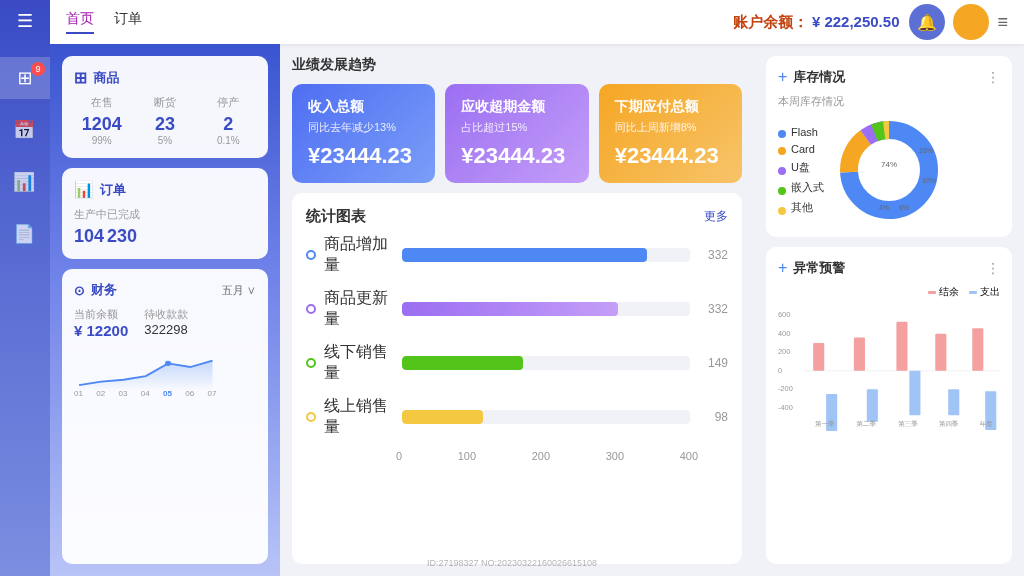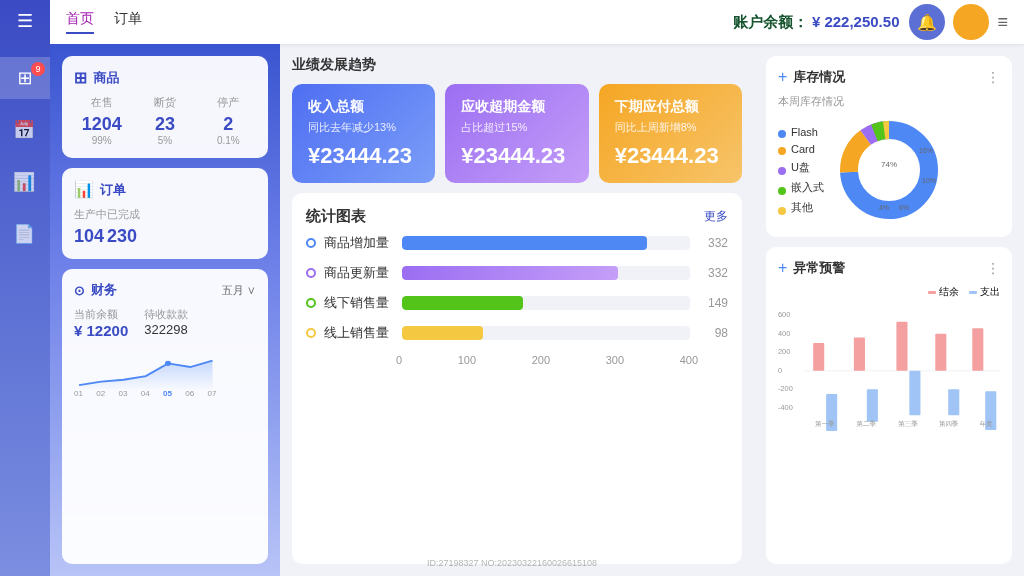--- a/index.html
+++ b/index.html
@@ -76,21 +76,21 @@
       cursor: pointer;
       padding-bottom: 4px;
       font-weight: 500;
     }
     .header-tab.active {
       color: #a21caf;
       border-bottom: 2px solid #3a4bc4;
     }
     .header-right { display: flex; align-items: center; gap: 10px; font-size: 13px; color: #333; }
     .header-balance { font-size: 13px; color: #666; }
-    .header-balance span { color: #14532d; font-weight: bold; font-size: 15px; }
+    .header-balance span { color: #c2410c; font-weight: bold; font-size: 15px; }
     .header-icons { display: flex; align-items: center; gap: 8px; }
     .notif-btn {
       width: 36px; height: 36px;
       background: #5b6fd4;
       border-radius: 50%;
       display: flex; align-items: center; justify-content: center;
       color: white; font-size: 16px; cursor: pointer;
     }
     .avatar-btn {
       width: 36px; height: 36px;
@@ -180,21 +180,21 @@
       padding: 14px;
       flex: 1;
       overflow: hidden;
     }
     .chart-header { display: flex; align-items: center; justify-content: space-between; margin-bottom: 8px; }
     .chart-title { font-size: 15px; font-weight: bold; color: #333; }
     .chart-more { font-size: 12px; color: #3a4bc4; cursor: pointer; }
 
     .bar-item { display: flex; align-items: center; gap: 8px; margin-bottom: 12px; }
     .bar-dot { width: 10px; height: 10px; border-radius: 50%; border: 2px solid; flex-shrink: 0; }
-    .bar-label { font-size: 13px; color: #333; width: 70px; flex-shrink: 0; }
+    .bar-label { font-size: 16px; color: #333; width: 70px; flex-shrink: 0; }
     .bar-track { flex: 1; background: #f0f2f8; border-radius: 4px; height: 14px; overflow: hidden; }
     .bar-fill { height: 100%; border-radius: 4px; }
     .bar-count { font-size: 12px; color: #999; width: 30px; text-align: right; flex-shrink: 0; }
 
     
     .chart-xaxis { display: flex; justify-content: space-between; font-size: 11px; color: #999; padding-left: 90px; padding-right: 30px; }
 
     
     .right-panel { width: 270px; padding: 12px; display: flex; flex-direction: column; gap: 10px; flex-shrink: 0; }
 

